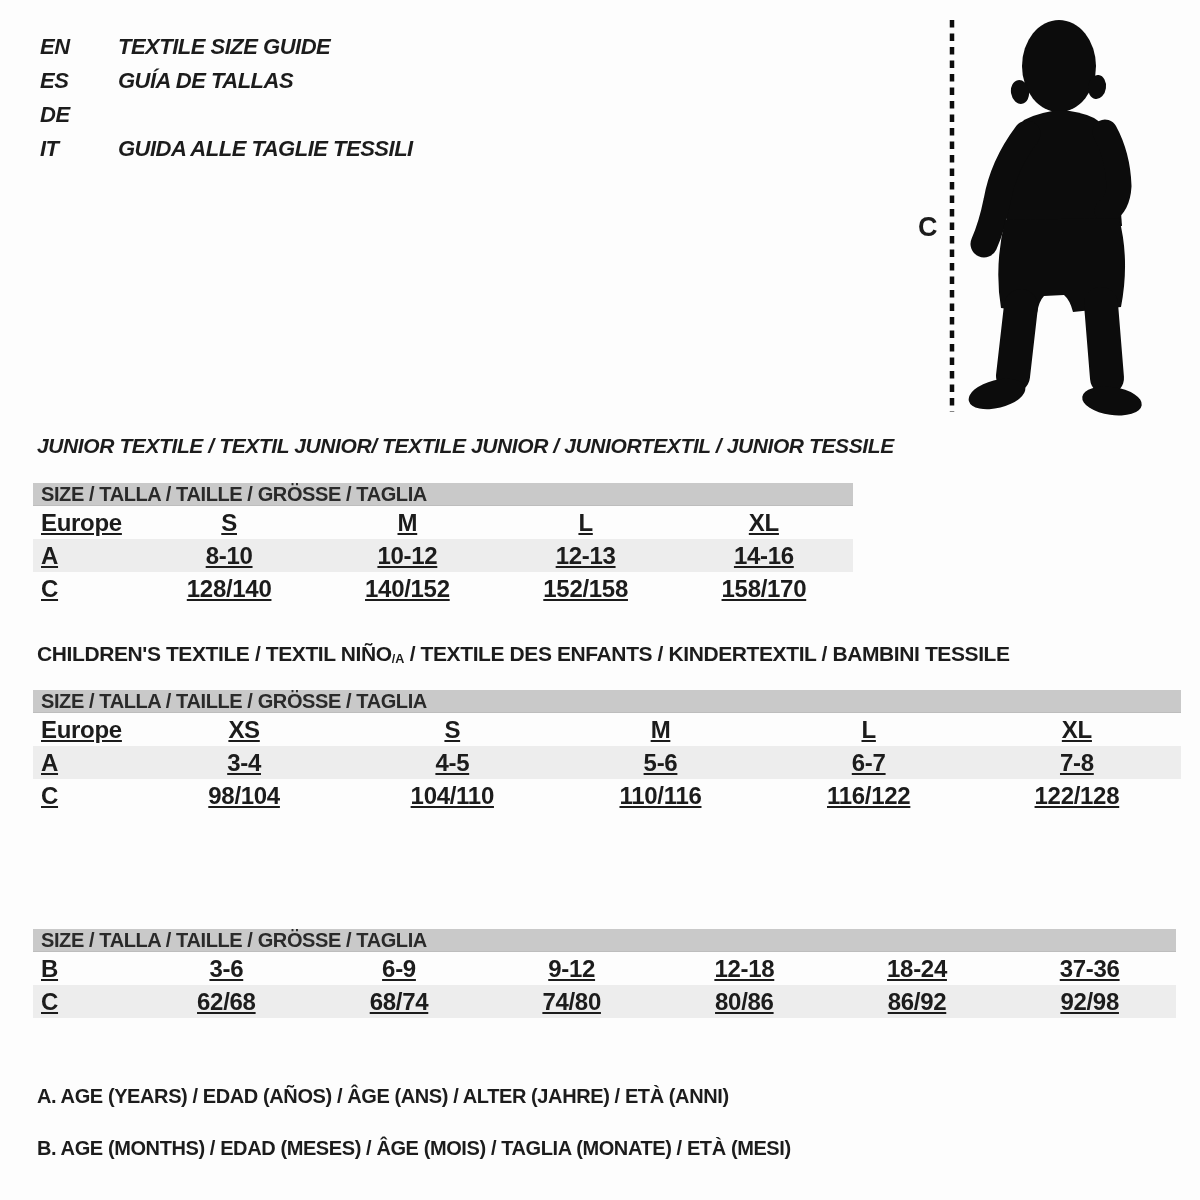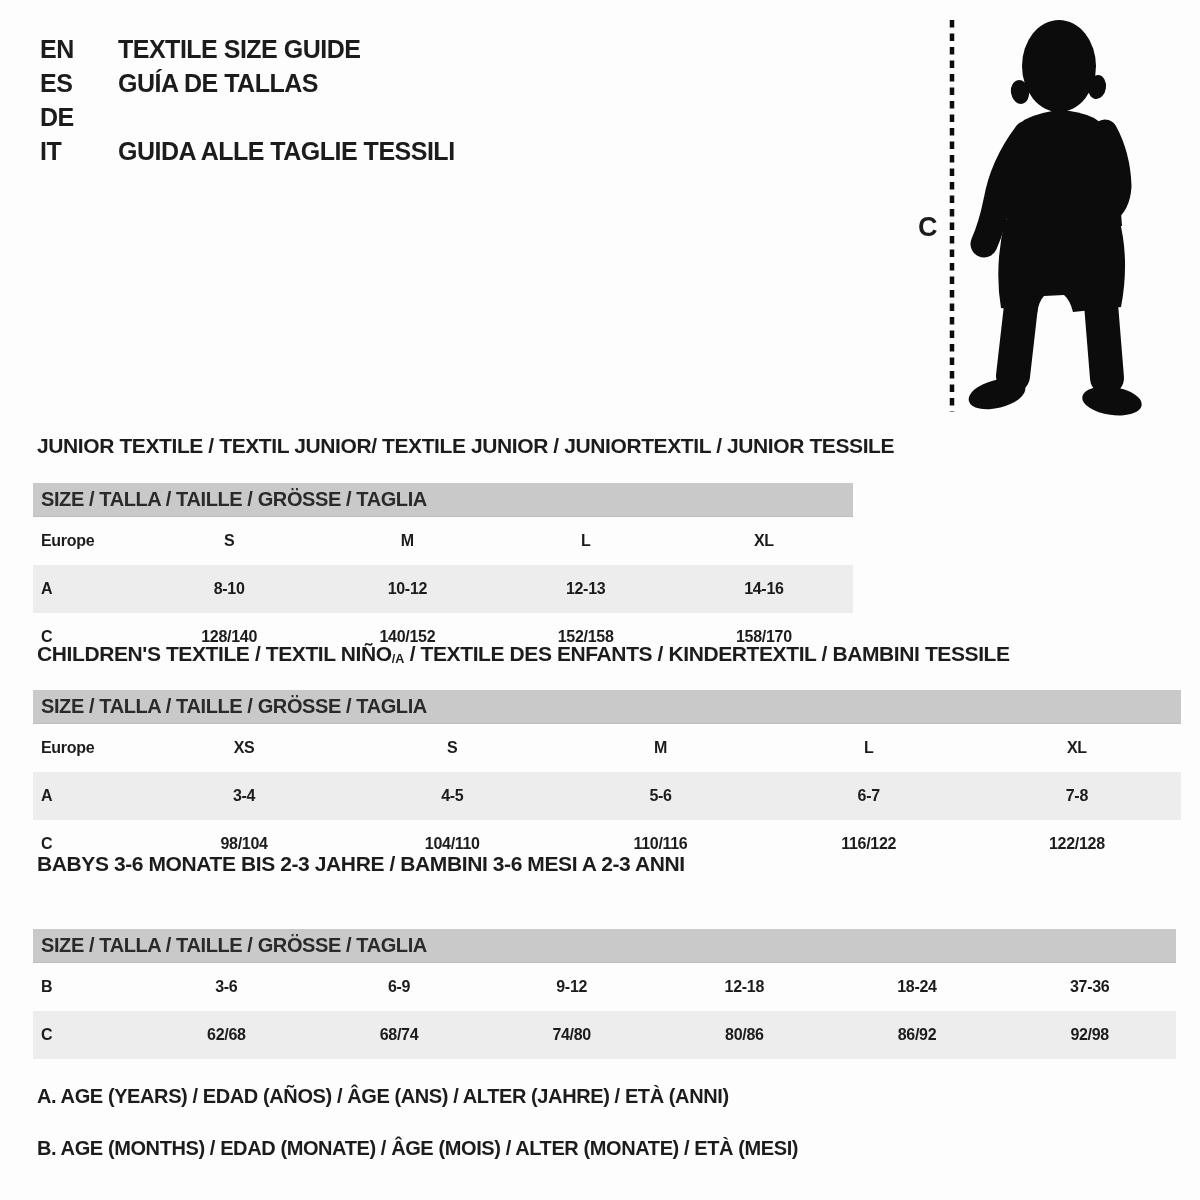--- a/index.html
+++ b/index.html
@@ -9,52 +9,52 @@
     background:#fdfdfd;
     color:#1c1c1c;
     font-family:"Liberation Sans","DejaVu Sans",sans-serif;
     font-weight:700;
     overflow:hidden;
     -webkit-font-smoothing:antialiased;
   }
 
   
   .langs { position:absolute; left:40px; top:30px; }
-  .lang-row { display:flex; align-items:flex-end; height:34px; font-size:25px; letter-spacing:-0.5px; }
+  .lang-row { display:flex; align-items:center; height:34px; font-size:22px; letter-spacing:-0.5px;font-style:italic; }
   .lang-code { width:78px; flex:0 0 78px; }
   .lang-label { white-space:nowrap; }
 
   
   .fig { position:absolute; left:940px; top:8px; width:260px; height:412px; }
   .fig svg { display:block; width:260px; height:412px; }
   .fig-label { position:absolute; left:918px; top:212px; font-size:27px; letter-spacing:-0.5px; }
 
   
   .sec-h { position:absolute; left:37px; font-size:21px; letter-spacing:-0.4px; white-space:nowrap; font-weight:700; }
-  .junior-h   { top:434px; }
+  .junior-h   { top:434px;font-style:italic; }
   .children-h { top:642px; }
   .babies-h   { top:847px; line-height:33px; }
   .subsm { font-size:0.60em; vertical-align:-0.12em; letter-spacing:0; }
 
   
   .table { position:absolute; left:33px; }
   .junior-t   { top:483px; width:820px;  }
   .children-t { top:690px; width:1148px; }
   .babies-t   { top:929px; width:1143px; }
 
   .size-band {
-    height:34px; background:#c9c9c9; display:flex; align-items:center;
+    height:23px; background:#c9c9c9; display:flex; align-items:center;
     padding-left:8px; font-size:20px; letter-spacing:-0.4px; color:#2a2a2a;
     border-bottom:1px solid #bdbdbd;
   }
   .t-row {
     display:grid;
     grid-template-columns:107px repeat(var(--cols,4),1fr);
-    height:48px; align-items:center;
-    font-size:16px; letter-spacing:-0.3px;
+    height:33px; align-items:center;
+    font-size:24px; letter-spacing:-0.3px;text-decoration:underline;
   }
   .t-row.shaded { background:#ededed; }
   .cell { text-align:center; white-space:nowrap; }
   .cell.lbl { text-align:left; padding-left:8px; }
 
   
   .legend { position:absolute; left:37px; top:1068px; }
   .legend-line { height:35px; font-size:20px; letter-spacing:-0.4px; white-space:nowrap;margin-top:17px; }
 </style>
 </head>
@@ -150,21 +150,20 @@
         <div class="cell lbl">C</div>
         <div class="cell">98/104</div>
         <div class="cell">104/110</div>
         <div class="cell">110/116</div>
         <div class="cell">116/122</div>
         <div class="cell">122/128</div>
       </div>
     </div>
 
   <h2 class="sec-h babies-h">
-    <div>BABYS 3-6 MONATE BIS 2-3 JAHRE / BAMBINI 3-6 MESI A 2-3 ANNI</div>
   </h2>
   <div class="table babies-t" style="--cols: 6;">
       <div class="size-band">SIZE / TALLA / TAILLE / GRÖSSE / TAGLIA</div>
       <div class="t-row">
         <div class="cell lbl">B</div>
         <div class="cell">3-6</div>
         <div class="cell">6-9</div>
         <div class="cell">9-12</div>
         <div class="cell">12-18</div>
         <div class="cell">18-24</div>
@@ -176,16 +175,16 @@
         <div class="cell">68/74</div>
         <div class="cell">74/80</div>
         <div class="cell">80/86</div>
         <div class="cell">86/92</div>
         <div class="cell">92/98</div>
       </div>
     </div>
 
   <footer class="legend" id="legend">
       <div class="legend-line">A. AGE (YEARS) / EDAD (AÑOS) / ÂGE (ANS) / ALTER (JAHRE) / ETÀ (ANNI)</div>
-      <div class="legend-line">B. AGE (MONTHS) / EDAD (MONATE) / ÂGE (MOIS) / ALTER (MONATE) / ETÀ (MESI)</div>
+      <div class="legend-line">B. AGE (MONTHS) / EDAD (MESES) / ÂGE (MOIS) / TAGLIA (MONATE) / ETÀ (MESI)</div>
     </footer>
 
 </div>
 
 </body></html>

